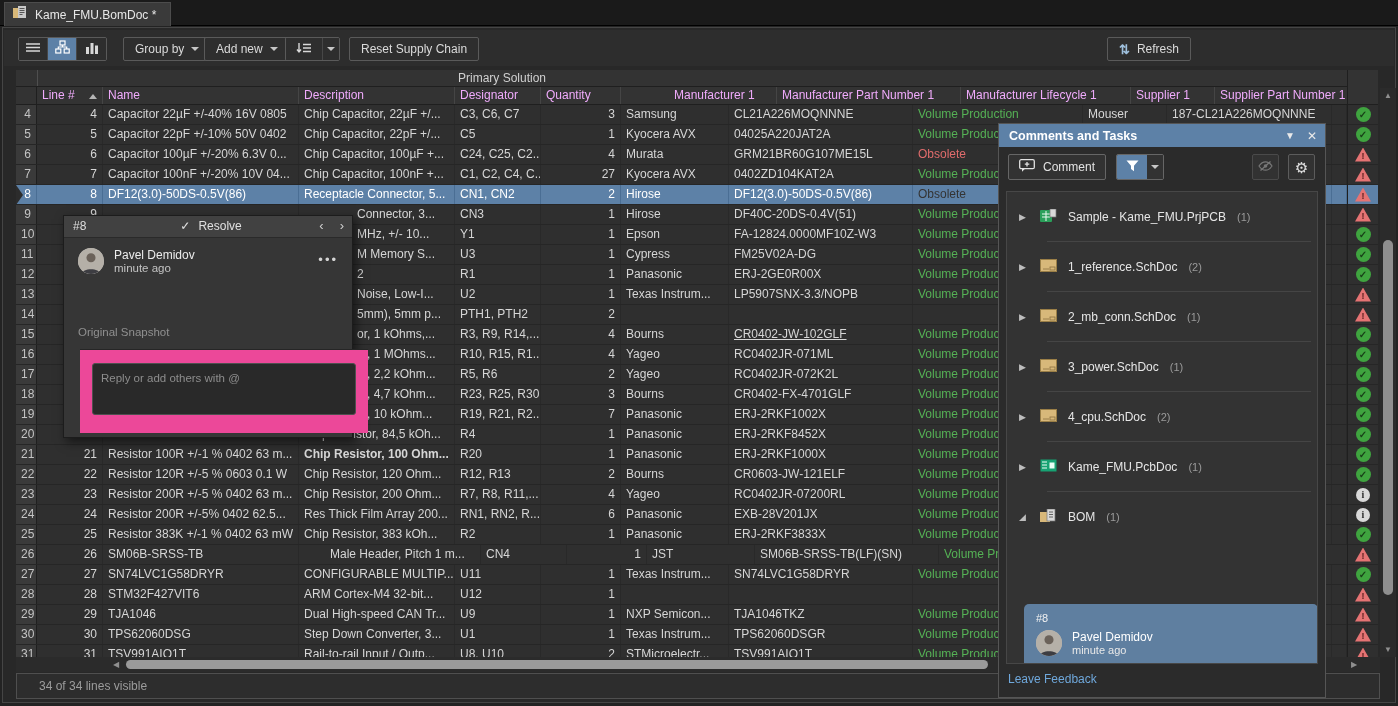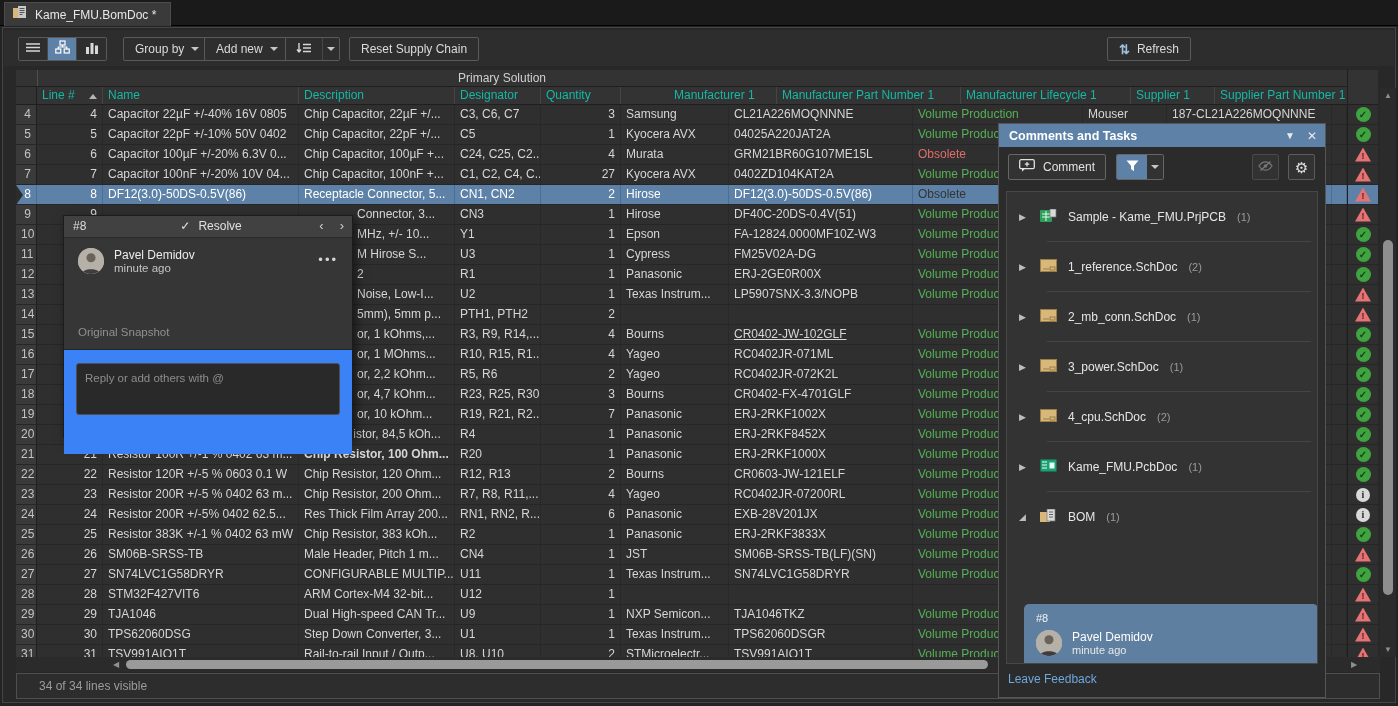--- a/index.html
+++ b/index.html
@@ -30,21 +30,21 @@
   .search input { background:transparent; border:none; outline:none; color:#c9c9c9; font-size:12px; width:160px; font-family:inherit; }
   .search input::placeholder { color:#9b9b9b; }
   .mag { width:9px; height:9px; border:2px solid #9a9a9a; border-radius:50%; position:relative; }
   .mag::after { content:""; position:absolute; width:5px; height:2px; background:#9a9a9a; transform:rotate(45deg); left:7px; top:8px; }
 
   
   .grp-row { position:absolute; left:16px; top:70px; width:1331px; height:17px; display:flex; overflow:hidden;
              background:#333; border-bottom:1px solid #1f1f1f; font-size:12px; color:#d0d0d0; }
   .grp { text-align:center; line-height:16px; border-left:1px solid #4f4f4f; flex:none; }
   .hdr-row { position:absolute; left:16px; top:87px; width:1331px; height:18px; display:flex; overflow:hidden;
-             background:#333; border-bottom:1px solid #1f1f1f; font-size:12px; color:#14b8a6; }
+             background:#333; border-bottom:1px solid #1f1f1f; font-size:12px; color:#f0abfc; }
   .hcell { flex:none; line-height:17px; padding:0 5px; border-right:1px solid #454545; overflow:hidden; white-space:nowrap; position:relative; }
   .sortup { display:inline-block; width:0; height:0; border-left:4px solid transparent; border-right:4px solid transparent;
             border-bottom:5px solid #b5b5b5; margin-left:14px; }
   .tbody { position:absolute; left:16px; top:105px; width:1331px; height:552px; overflow:hidden; background:#2b2b2b; }
   .bom-row { display:flex; height:20px; background:#2f2f2f; border-bottom:1px solid #262626; }
   .cell { flex:none; font-size:12px; line-height:19px; padding:0 5px; color:#d6d6d6; overflow:hidden; white-space:nowrap; border-right:1px solid #292929; }
   .cell.r { text-align:right; }
   .col-gutter { background:#3a3a3a; color:#c4c4c4; border-right:1px solid #1f1f1f; position:relative; }
   .cell.indent { padding-left:58px; }
   .lc-green { color:#55b155; }
@@ -85,21 +85,21 @@
   .pop-id { position:absolute; left:9px; top:3px; }
   .pop-resolve { position:absolute; left:50%; transform:translateX(-45%); top:3px; display:flex; gap:8px; align-items:center; color:#e0e0e0; }
   .pop-nav { position:absolute; right:8px; top:2px; display:flex; gap:16px; color:#cfcfcf; font-size:13px; }
   .avatar { border-radius:50%; background:#b9b9b9; overflow:hidden; flex:none; }
   .pop-author { position:absolute; left:14px; top:32px; display:flex; gap:10px; }
   .pop-name { font-size:12px; color:#ececec; line-height:14px; }
   .pop-time { font-size:11.5px; color:#c3c3c3; line-height:13px; }
   .pop-more { position:absolute; right:14px; top:36px; color:#d5d5d5; font-size:13px; letter-spacing:2px; }
   .pop-text { position:absolute; left:14px; top:70px; width:264px; font-size:11.5px; line-height:15px; color:#e2e2e2; }
   .pop-snap { position:absolute; left:14px; top:110px; font-size:11.5px; color:#909090; }
-  .pop-bot { position:absolute; left:0; top:133px; width:100%; height:105px; background:#3b82f6; border-top:1px solid #262626; }
+  .pop-bot { position:absolute; left:16px; top:133px; width:100%; height:84px; background:#ec4899; border-top:1px solid #262626; }
   .reply { position:absolute; left:12px; top:13px; width:264px; height:52px; background:#292929; border:1px solid #4f4f4f; border-radius:3px; }
   .reply input { width:100%; background:transparent; border:none; outline:none; color:#c9c9c9; font-size:11.5px; padding:8px; font-family:inherit; }
   .reply input::placeholder { color:#8d8d8d; }
 
   
   .panel { position:absolute; left:998px; top:123px; width:328px; height:575px; background:#2b2b2b; border:1px solid #555; z-index:40; }
   .ptitle { height:23px; background:#5d81a7; display:flex; align-items:center; padding:0 8px 0 10px; }
   .ptitle .t { font-size:12.5px; font-weight:bold; color:#fff; flex:1; }
   .ptitle .ic { color:#eaeaea; font-size:10px; margin-left:12px; }
   .ptools { position:relative; height:40px; }
@@ -323,21 +323,21 @@
       <div class="cell col-mpn" style="width: 184px;">FA-12824.0000MF10Z-W3</div>
       <div class="cell col-lifecycle lc-green" style="width: 170px;">Volume Production</div>
       <div class="cell col-supplier" style="width: 84px;"></div>
       <div class="cell col-spn" style="width: 165px;"></div>
       <div class="cell col-su" style="width: 15px;"></div>
     </div>
     <div class="bom-row">
       <div class="cell col-gutter r" style="width: 21px;">11</div>
       <div class="cell col-line r" style="width: 66px;">11</div>
       <div class="cell col-name" style="width: 196px;"></div>
-      <div class="cell col-desc indent" style="width: 156px;">M Hirose S...</div>
+      <div class="cell col-desc indent" style="width: 156px;">M Memory S...</div>
       <div class="cell col-desig" style="width: 86px;">U3</div>
       <div class="cell col-qty r" style="width: 80px;">1</div>
       <div class="cell col-mfr" style="width: 108px;">Cypress</div>
       <div class="cell col-mpn" style="width: 184px;">FM25V02A-DG</div>
       <div class="cell col-lifecycle lc-green" style="width: 170px;">Volume Production</div>
       <div class="cell col-supplier" style="width: 84px;"></div>
       <div class="cell col-spn" style="width: 165px;"></div>
       <div class="cell col-su" style="width: 15px;"></div>
     </div>
     <div class="bom-row">
@@ -533,21 +533,21 @@
       <div class="cell col-mpn" style="width: 184px;">ERJ-2RKF3833X</div>
       <div class="cell col-lifecycle lc-green" style="width: 170px;">Volume Production</div>
       <div class="cell col-supplier" style="width: 84px;"></div>
       <div class="cell col-spn" style="width: 165px;"></div>
       <div class="cell col-su" style="width: 15px;"></div>
     </div>
     <div class="bom-row">
       <div class="cell col-gutter r" style="width: 21px;">26</div>
       <div class="cell col-line r" style="width: 66px;">26</div>
       <div class="cell col-name" style="width: 196px;">SM06B-SRSS-TB</div>
-      <div class="cell col-desc" style="width: 156px;">Male Header, Pitch 1 m...</div>
+      <div class="cell col-desc" style="width: 156px; margin-left: 26px;">Male Header, Pitch 1 m...</div>
       <div class="cell col-desig" style="width: 86px;">CN4</div>
       <div class="cell col-qty r" style="width: 80px;">1</div>
       <div class="cell col-mfr" style="width: 108px;">JST</div>
       <div class="cell col-mpn" style="width: 184px;">SM06B-SRSS-TB(LF)(SN)</div>
       <div class="cell col-lifecycle lc-green" style="width: 170px;">Volume Production</div>
       <div class="cell col-supplier" style="width: 84px;"></div>
       <div class="cell col-spn" style="width: 165px;"></div>
       <div class="cell col-su" style="width: 15px;"></div>
     </div>
     <div class="bom-row">

